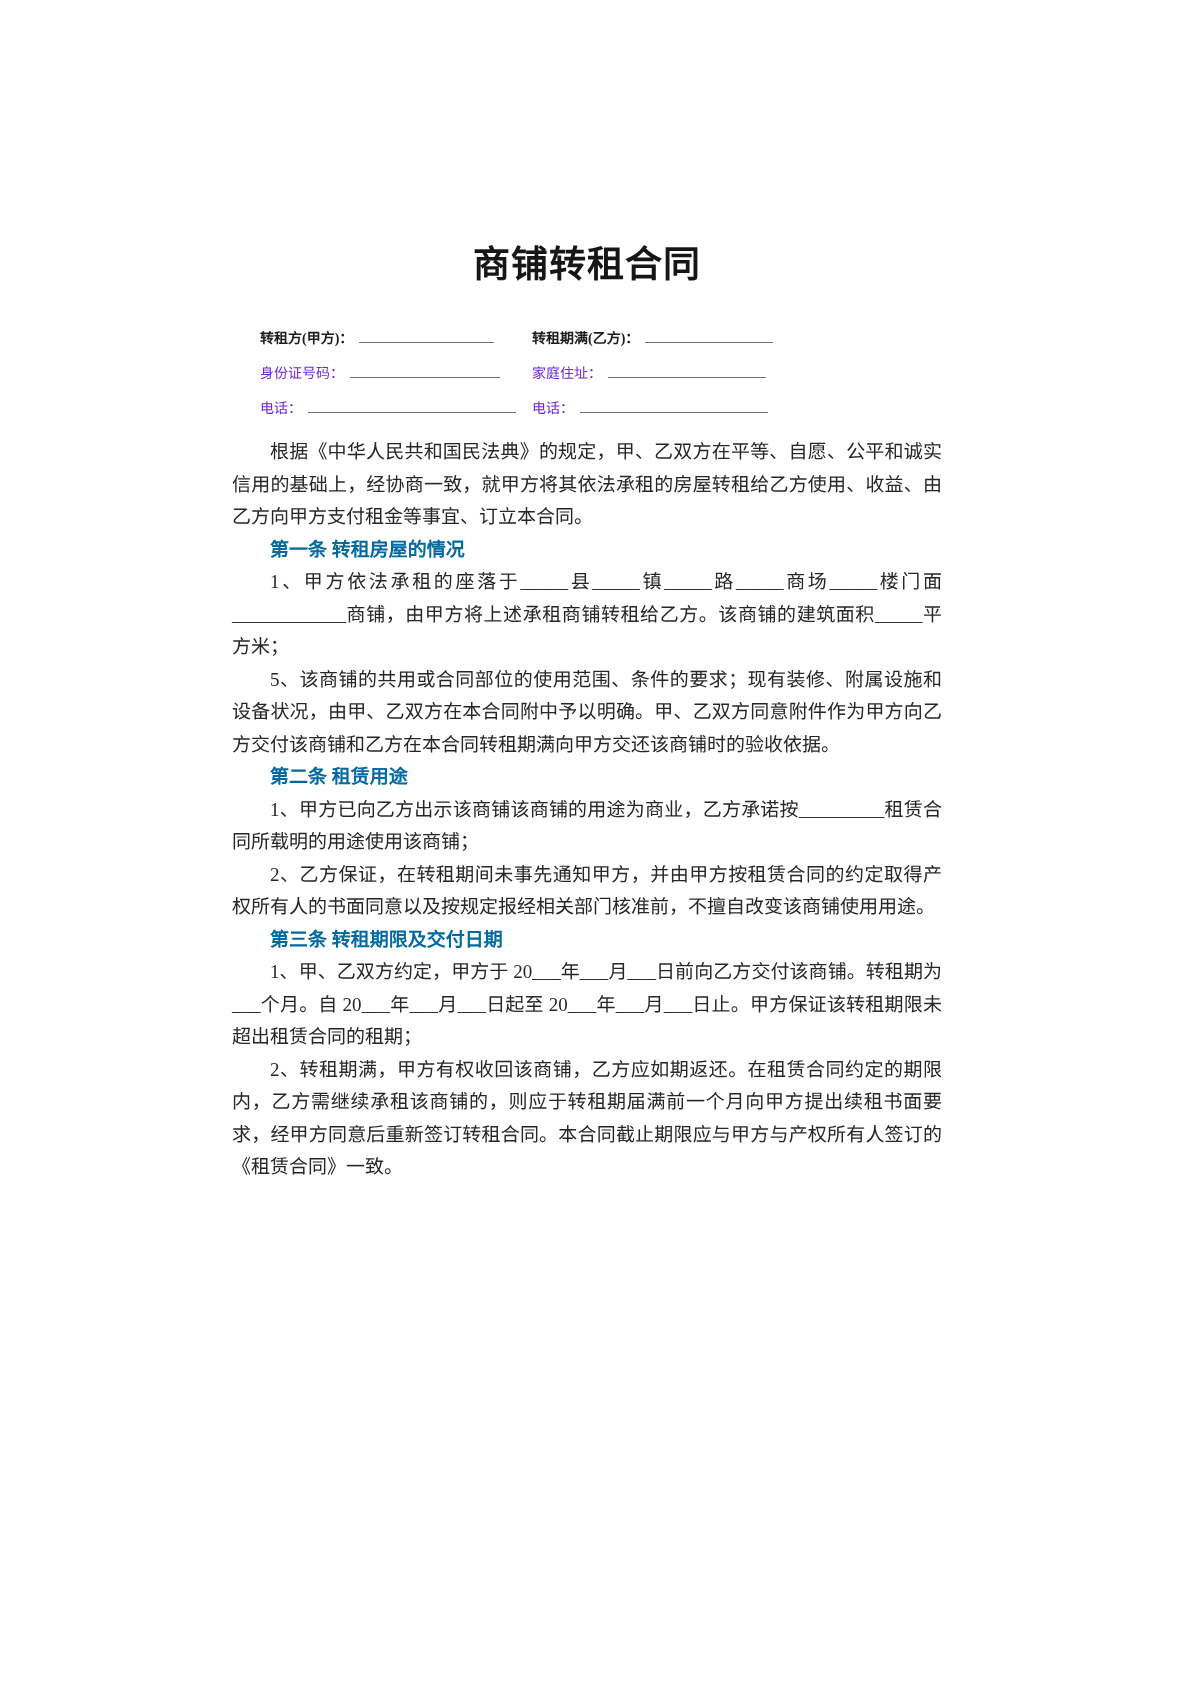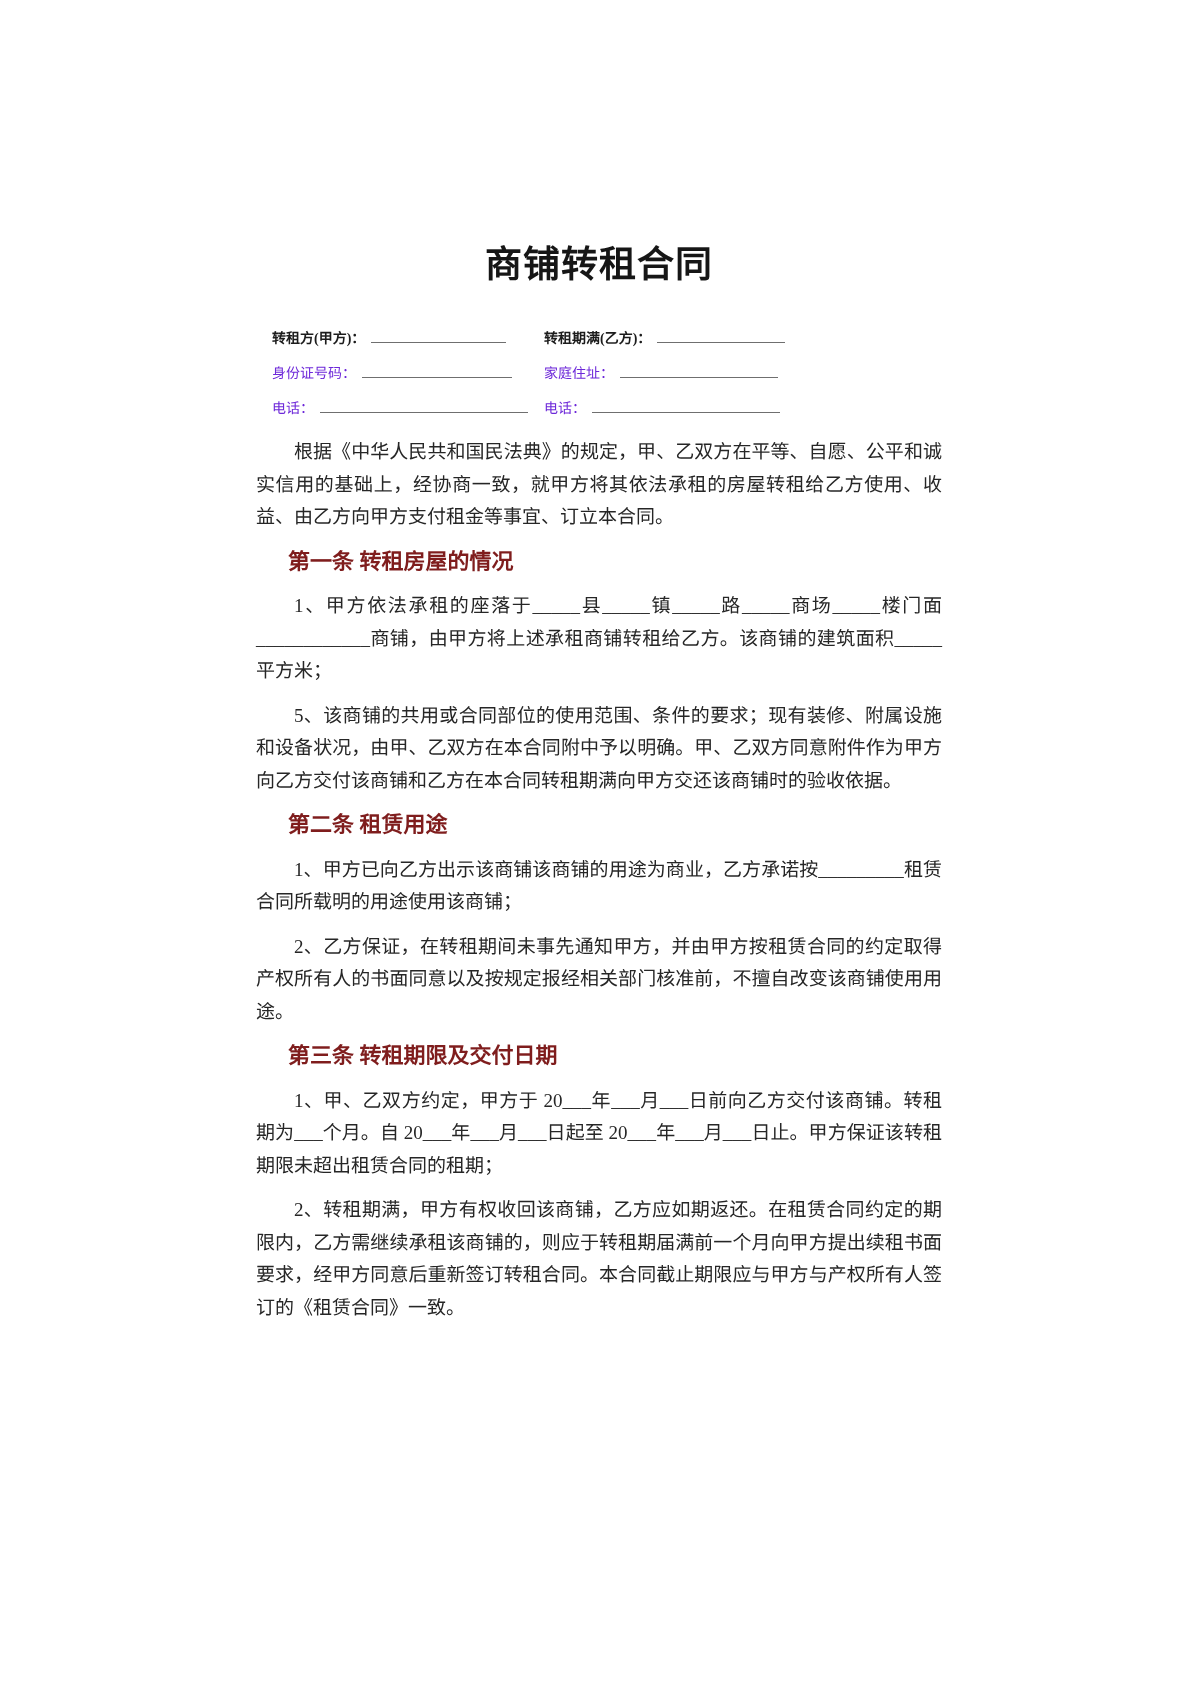--- a/index.html
+++ b/index.html
@@ -10,21 +10,21 @@
   body {
     width: 1190px;
     height: 1683px;
     position: relative;
     font-family: "Liberation Serif", "DejaVu Serif", serif;
     color: #262626;
     overflow: hidden;
   }
   .page {
     position: absolute;
-    left: 244px;
+    left: 232px;
     top: 0;
     width: 710px;
   }
   .doc-title {
     margin: 0;
     padding-top: 242px;
     font-size: 37px;
     line-height: 45px;
     font-weight: bold;
     text-align: center;
@@ -57,29 +57,29 @@
   .w158 { width: 158px; }
   .w188 { width: 188px; }
   .w208 { width: 208px; }
   .body-text {
     margin-top: 12px;
     font-size: 19px;
     line-height: 32.5px;
     text-align: justify;
   }
   .para {
-    margin: 12px;
+    margin: 0;
     text-indent: 2em;
   }
   .article-heading {
     margin: 0;
-    font-size: 22px;
+    font-size: 19px;
     line-height: 32.5px;
     font-weight: bold;
-    color: #7f1d1d;
+    color: #0369a1;
     text-indent: 2em;
   }
 </style>
 </head>
 <body>
 
 <div class="page">
 
   <h1 class="doc-title">商铺转租合同</h1>
 

